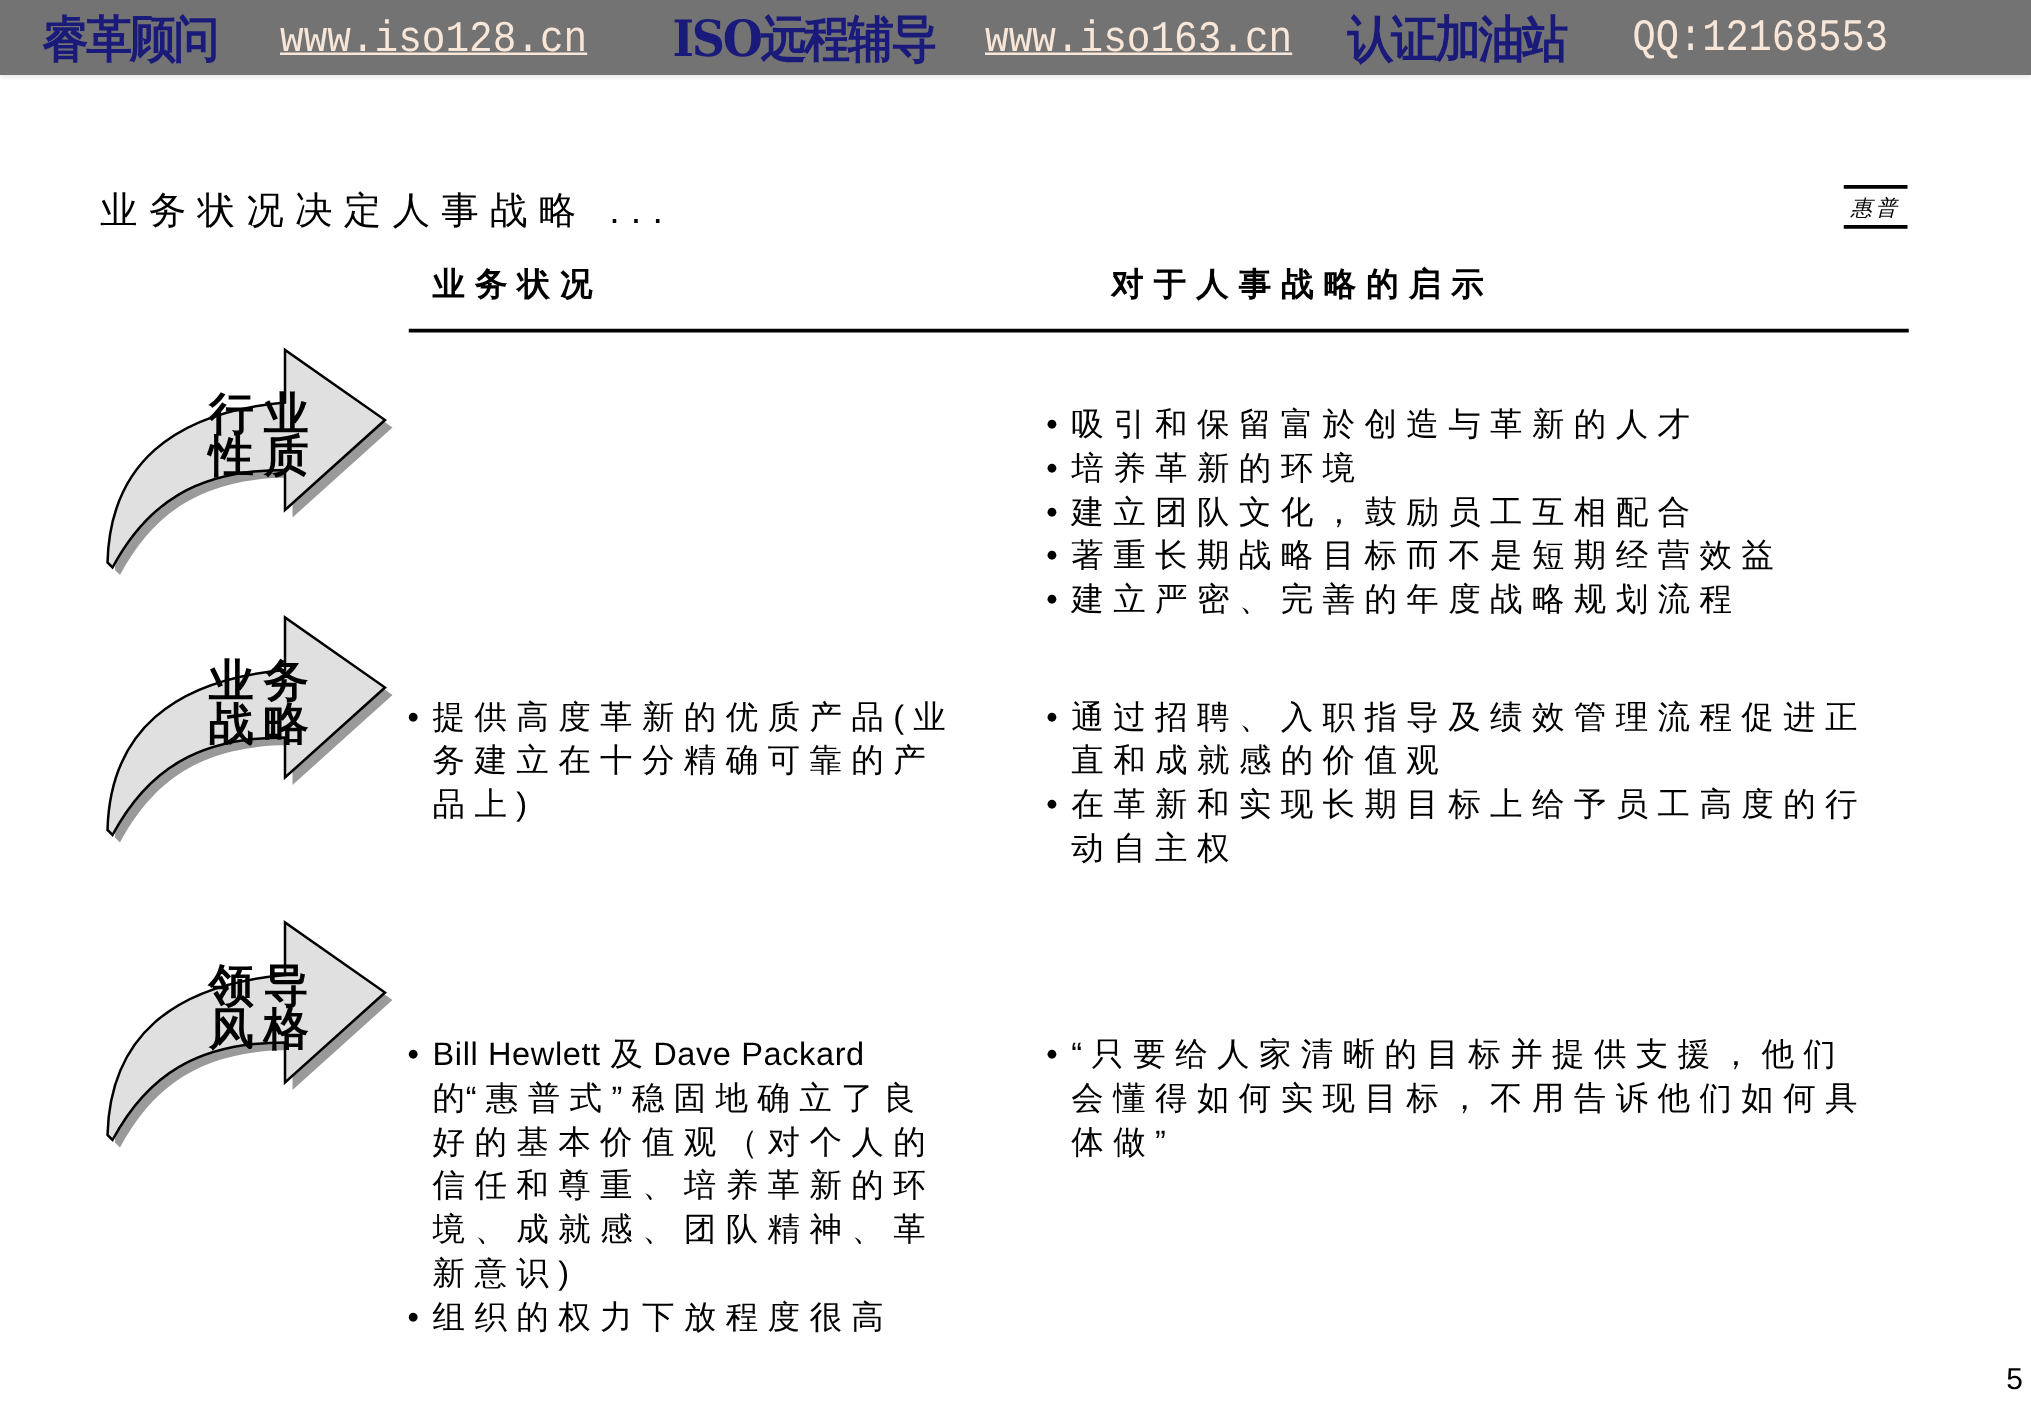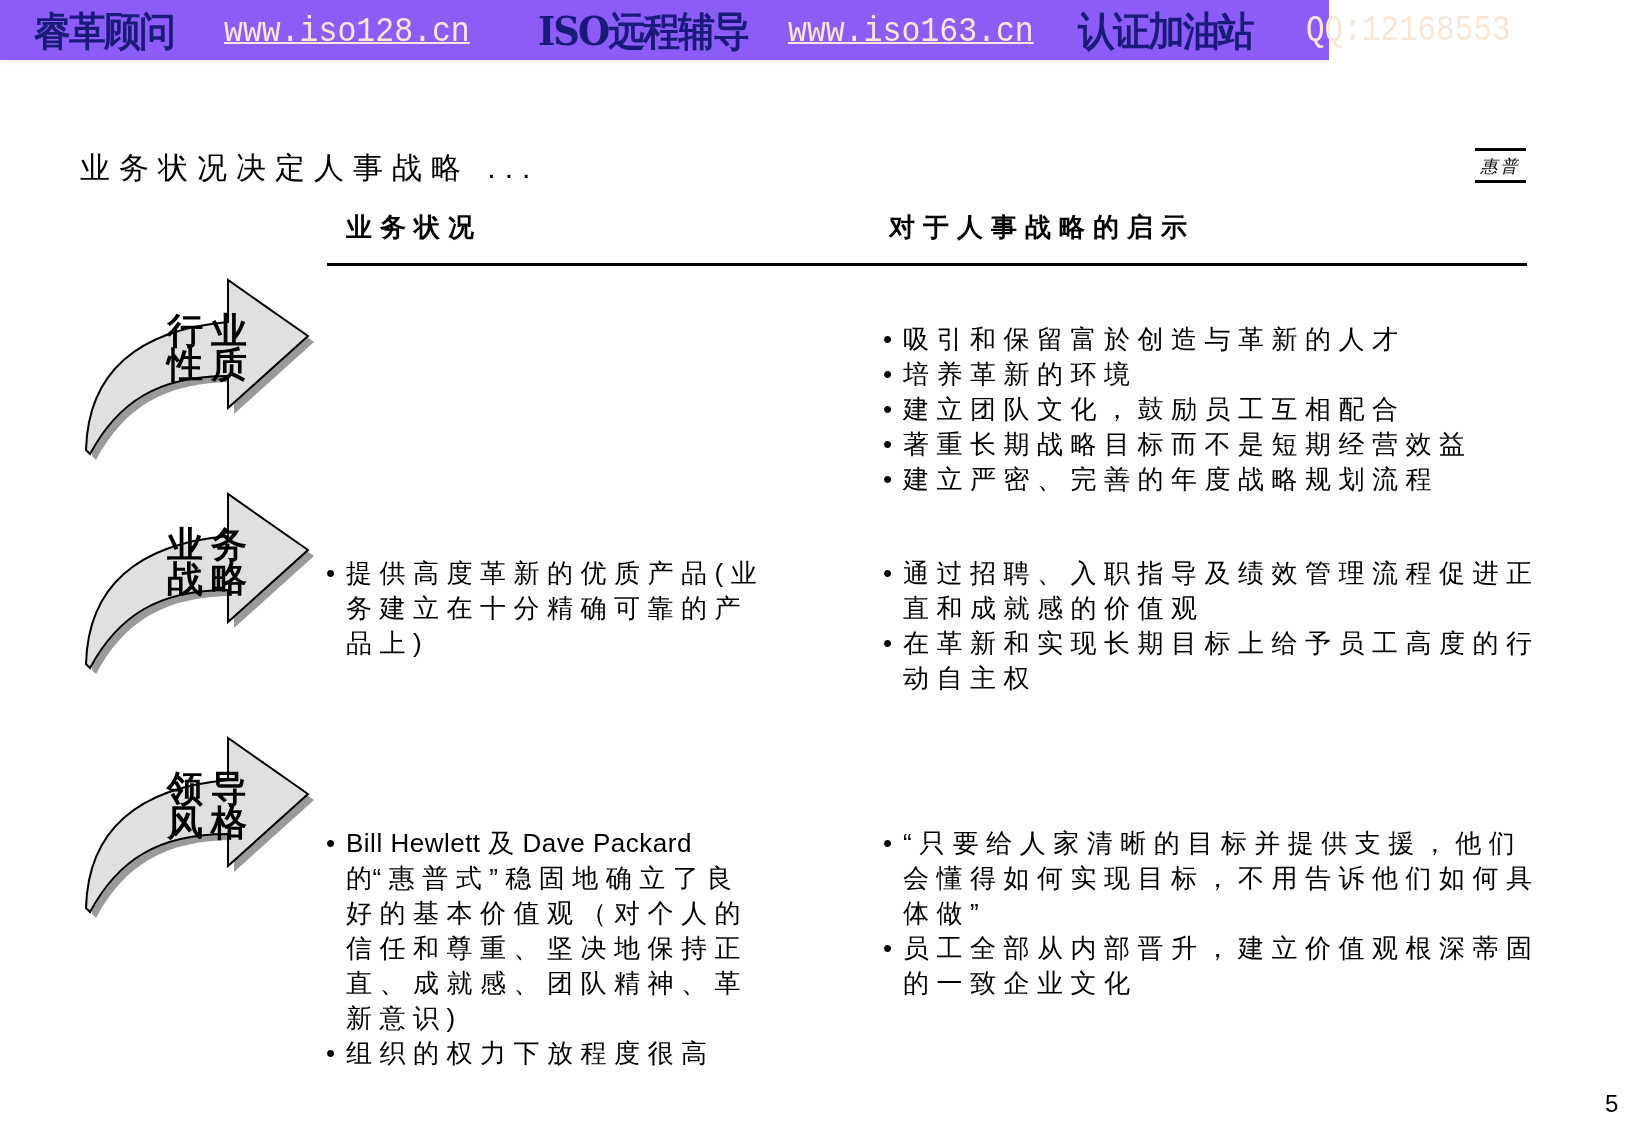--- a/index.html
+++ b/index.html
@@ -3,22 +3,22 @@
 <meta charset="utf-8">
 <style>
   html, body { margin:0; padding:0; }
   body {
     width:1625px; height:1125px; position:relative; overflow:hidden;
     background:#ffffff; color:#000;
     font-family:"Liberation Sans","DejaVu Sans",sans-serif;
   }
   
   .banner {
-    position:absolute; left:0; top:0; width:1329px; height:60px;
-    background:#8b5cf6;
+    position:absolute; left:0; top:0; width:1625px; height:60px;
+    background:#737373;
     display:flex; align-items:center;
     box-shadow:0 2px 3px rgba(0,0,0,0.08);
   }
   .banner .brand {
     position:absolute; top:4px;
     font-family:"DejaVu Serif","Liberation Serif",serif;
     font-weight:bold; font-size:40px; color:#1a1a7a; letter-spacing:-2px;
     white-space:nowrap; transform:scaleX(0.92); transform-origin:left center;
   }
   .banner .url {
@@ -71,21 +71,21 @@
     position:absolute; margin:0; padding:0; list-style:none;
     font-size:26px; line-height:35px; letter-spacing:7.5px;
   }
   .list li {
     position:relative; padding-left:20px;
   }
   .list li::before {
     content:"•"; position:absolute; left:0; top:0; letter-spacing:0;
   }
   .list.left { left:326px; width:440px; }
-  .list.right { left:883px; width:670px; }
+  .list.right { left:837px; width:670px; }
   .en { letter-spacing:0.5px; }
 
   .page-number {
     position:absolute; left:1605px; top:1090px; font-size:24px;
   }
 </style>
 </head>
 <body>
 
 <div class="banner">
@@ -150,22 +150,21 @@
 <ul class="list left" style="top:556px;">
   <li>提供高度革新的优质产品(业务建立在十分精确可靠的产品上)</li>
 </ul>
 <ul class="list right" style="top:556px;">
   <li>通过招聘、入职指导及绩效管理流程促进正直和成就感的价值观</li>
   <li>在革新和实现长期目标上给予员工高度的行动自主权</li>
 </ul>
 
 <ul class="list left" style="top:826px;">
   <li>
-    <span class="en">Bill Hewlett 及 Dave Packard 的</span><span>“惠普式”稳固地确立了良好的基本价值观（对个人的信任和尊重、坚决地保持正直、成就感、团队精神、革新意识)</span>
+    <span class="en">Bill Hewlett 及 Dave Packard 的</span><span>“惠普式”稳固地确立了良好的基本价值观（对个人的信任和尊重、培养革新的环境、成就感、团队精神、革新意识)</span>
   </li>
   <li>组织的权力下放程度很高</li>
 </ul>
 <ul class="list right" style="top:826px;">
   <li>“只要给人家清晰的目标并提供支援，他们会懂得如何实现目标，不用告诉他们如何具体做”</li>
-  <li>员工全部从内部晋升，建立价值观根深蒂固的一致企业文化</li>
 </ul>
 
 <div class="page-number">5</div>
 
 </body></html>

